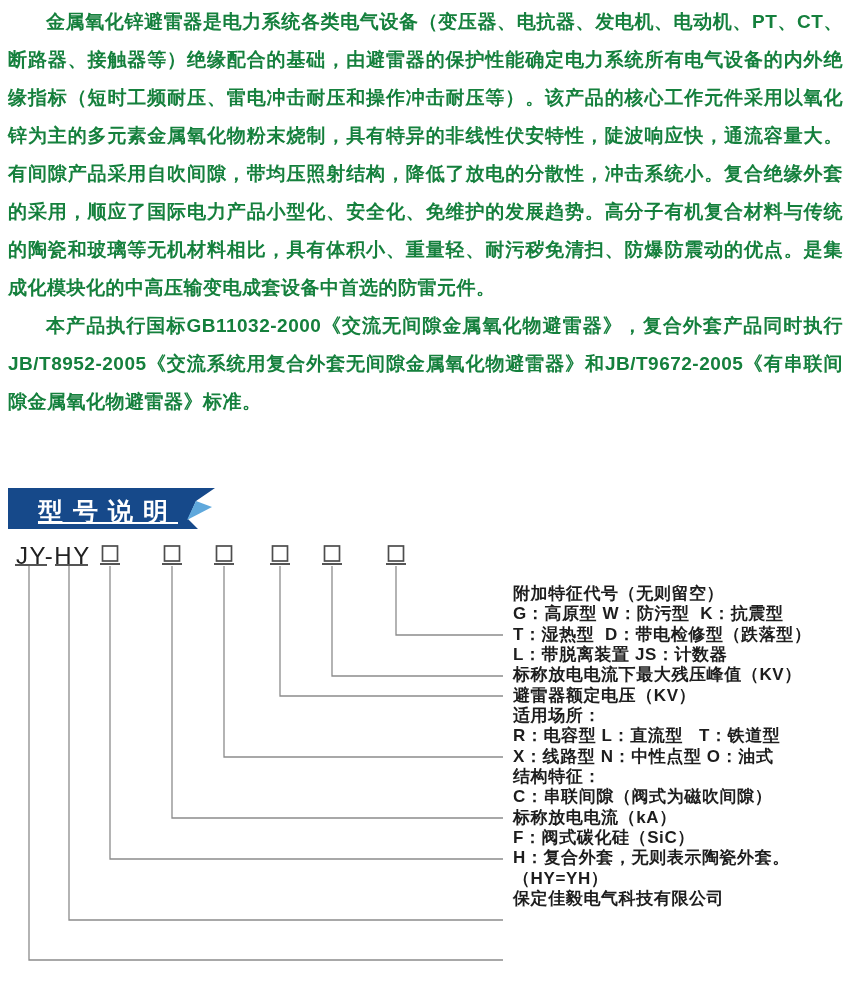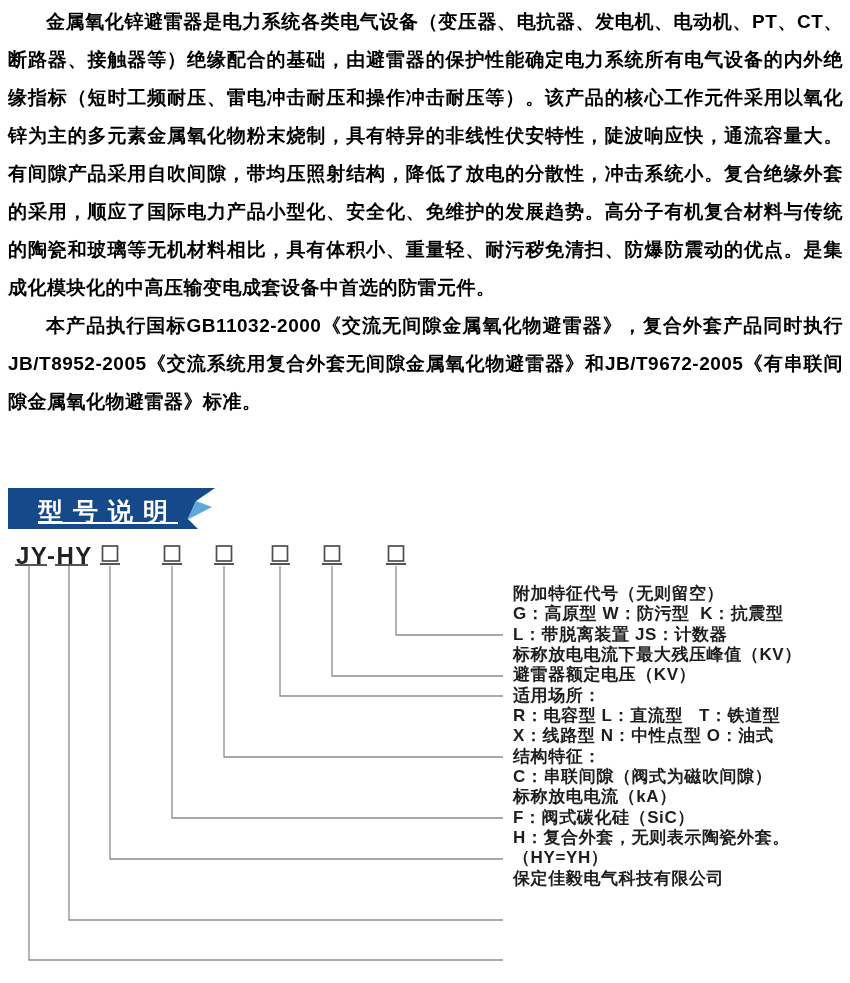--- a/index.html
+++ b/index.html
@@ -3,32 +3,32 @@
 <meta charset="utf-8">
 <style>
   html,body{margin:0;padding:0;}
   body{
     width:850px;height:983px;background:#ffffff;position:relative;overflow:hidden;
     font-family:"Liberation Sans",sans-serif;color:#222;
   }
   .intro{position:absolute;left:8px;top:3px;width:835px;}
   .intro p{
     margin:0;font-size:19px;line-height:38px;text-align:justify;text-indent:2em;
-    color:#000000;font-weight:600;letter-spacing:.5px;
+    color:#15803d;font-weight:600;letter-spacing:.5px;
   }
   .banner{position:absolute;left:8px;top:488px;width:215px;height:41px;}
   .banner svg{position:absolute;left:0;top:0;}
   .banner-title{
     position:absolute;left:30px;top:7px;font-size:25px;font-weight:bold;color:#ffffff;
     letter-spacing:10px;white-space:pre;text-decoration:underline;
   }
   .diagram-svg{position:absolute;left:0;top:0;width:850px;height:983px;}
   .model-prefix{
     position:absolute;left:16px;top:542px;font-size:24px;letter-spacing:1.5px;
-    color:#222;font-weight:700;
+    color:#222;font-weight:400;
   }
   .code-labels{position:absolute;left:513px;top:584px;width:337px;}
   .code-label{
     font-size:17px;line-height:20.35px;white-space:pre;letter-spacing:.6px;
     color:#1d1d1d;font-weight:600;
   }
 </style>
 </head>
 <body>
 
@@ -77,20 +77,21 @@
       <line x1="386" y1="564" x2="406" y2="564"></line>
     </g>
   </svg>
 
   <div class="model-prefix">JY-HY</div>
 
   <div class="code-labels">
 
   <div class="code-label">附加特征代号（无则留空）</div>
       <div class="code-label">G：高原型 W：防污型  K：抗震型</div>
+      <div class="code-label">T：湿热型  D：带电检修型（跌落型）</div>
       <div class="code-label">L：带脱离装置 JS：计数器</div>
       <div class="code-label">标称放电电流下最大残压峰值（KV）</div>
       <div class="code-label">避雷器额定电压（KV）</div>
       <div class="code-label">适用场所：</div>
       <div class="code-label">R：电容型 L：直流型   T：铁道型</div>
       <div class="code-label">X：线路型 N：中性点型 O：油式</div>
       <div class="code-label">结构特征：</div>
       <div class="code-label">C：串联间隙（阀式为磁吹间隙）</div>
       <div class="code-label">标称放电电流（kA）</div>
       <div class="code-label">F：阀式碳化硅（SiC）</div>

